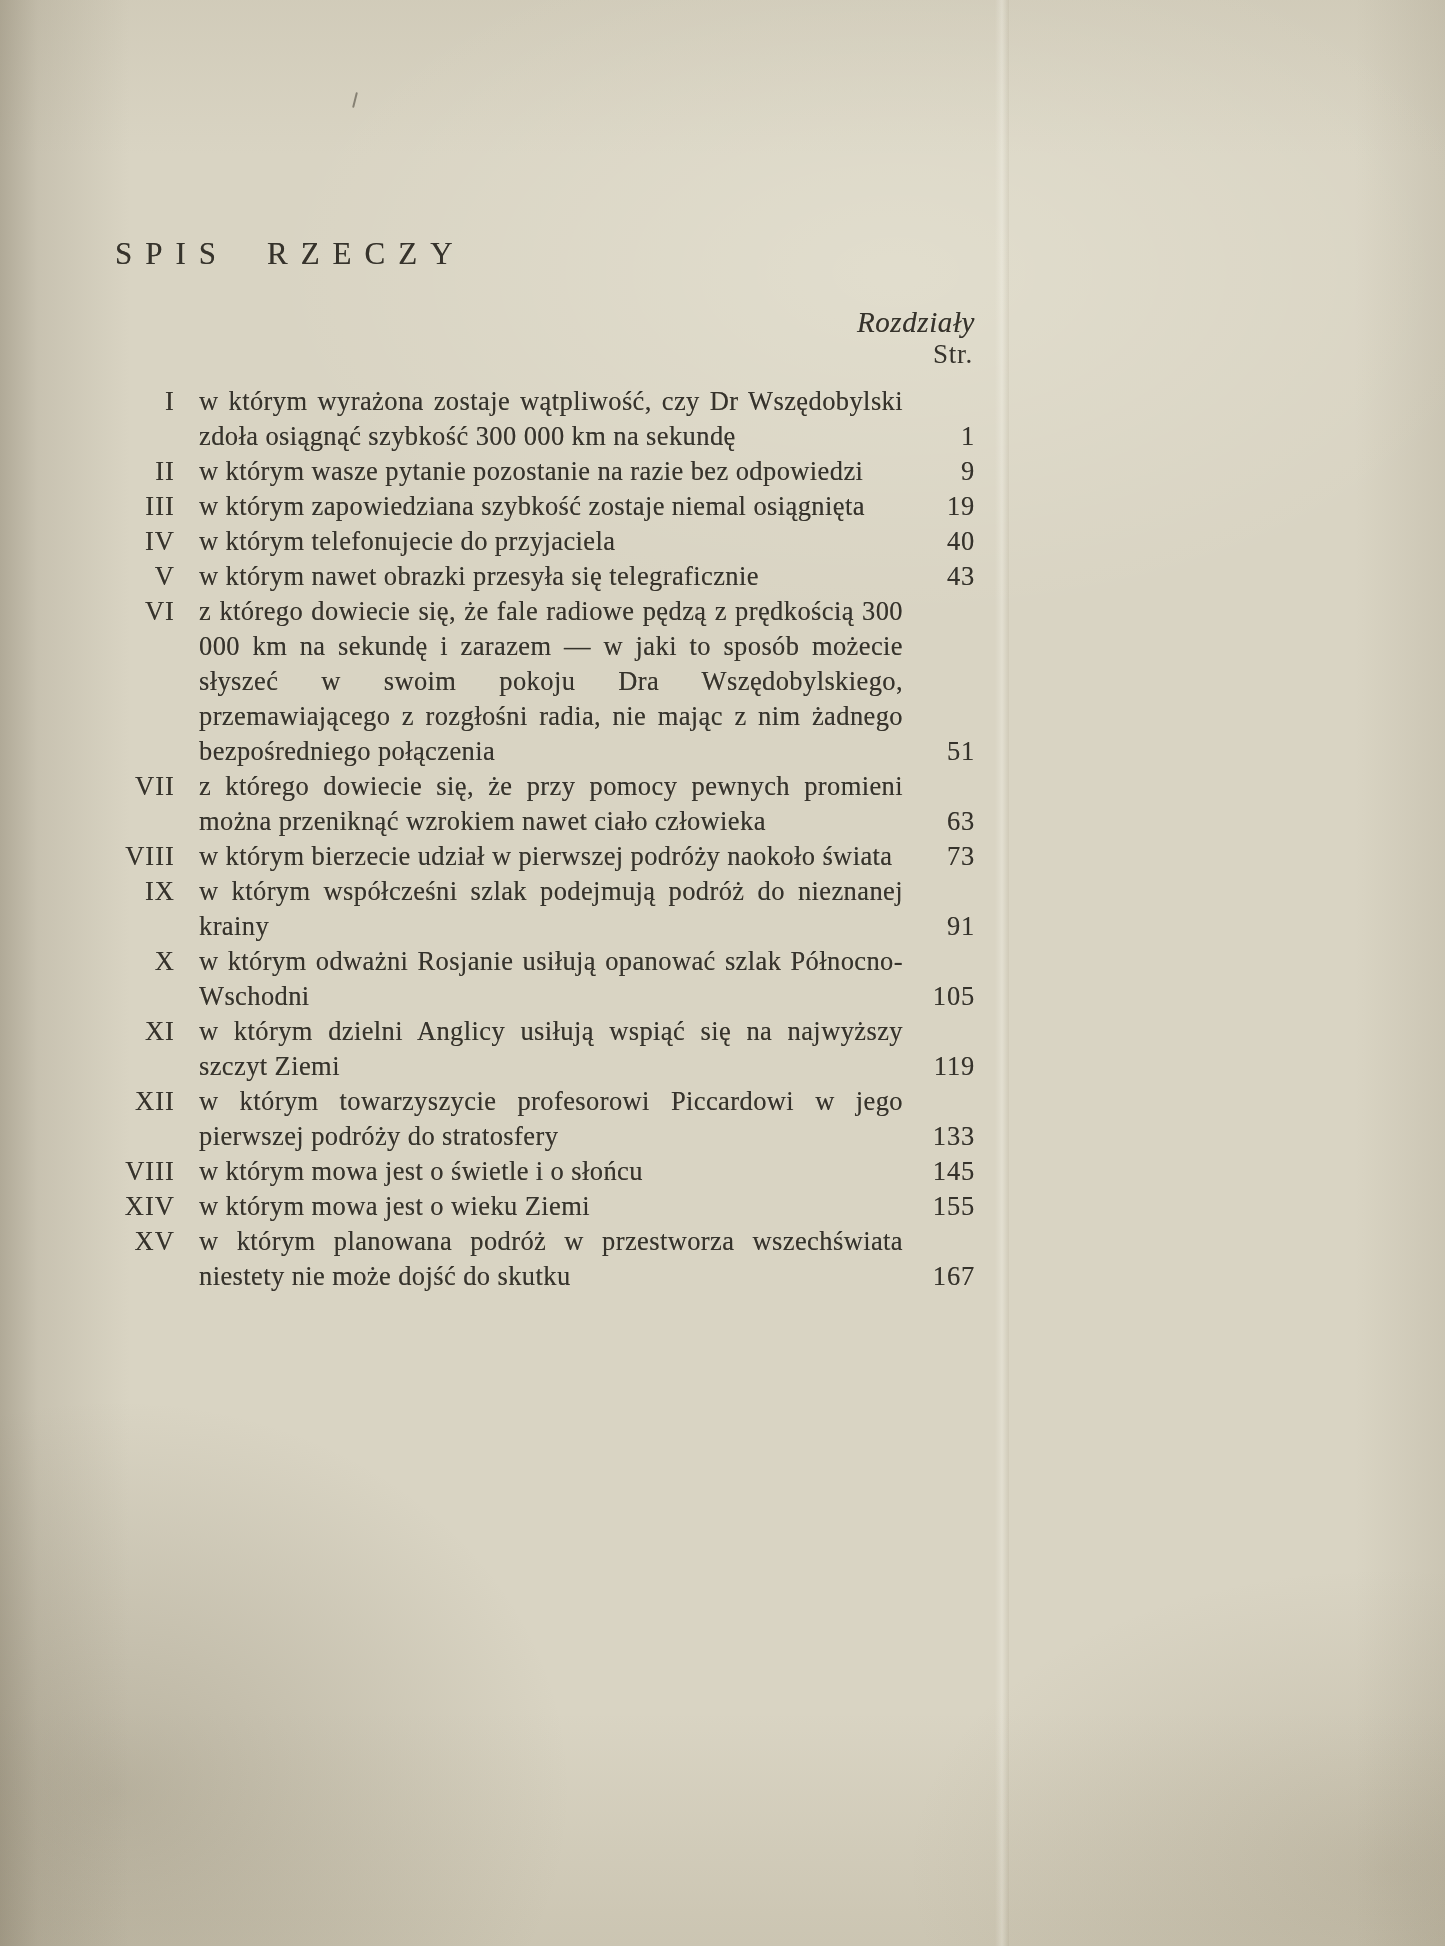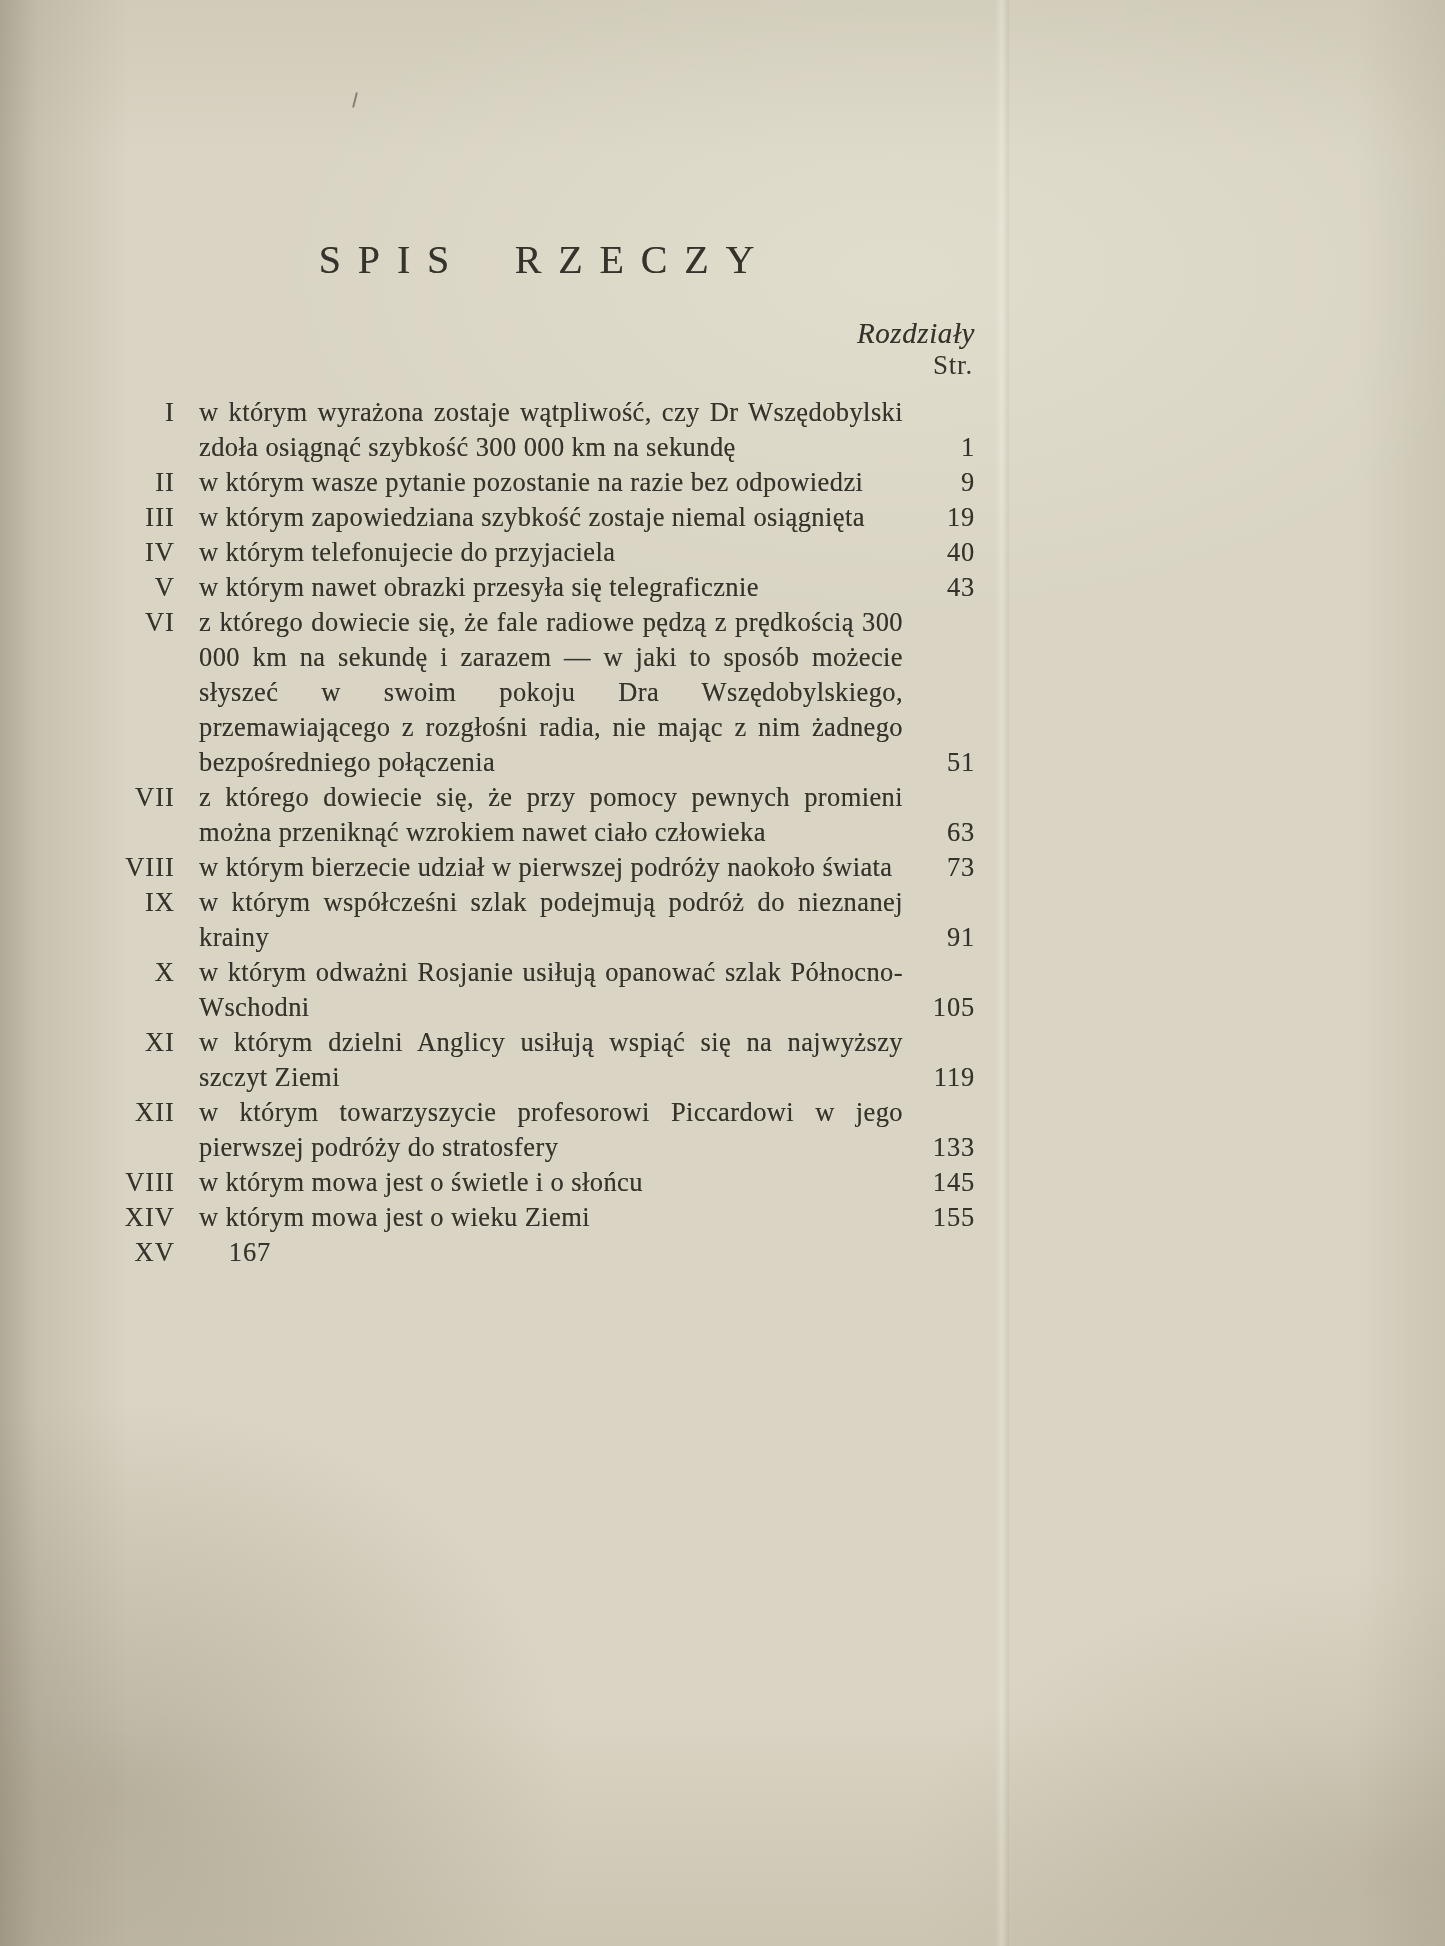--- a/index.html
+++ b/index.html
@@ -41,23 +41,22 @@
     background:linear-gradient(90deg, rgba(255,255,245,0.0), rgba(255,255,248,0.25) 50%, rgba(130,120,95,0.10) 100%);
   }
   .content{
     position:absolute;
     left:115px;
     top:236px;
     width:860px;
   }
   .title{
     margin:0;
-    font-size:40px;
+    font-size:31px;
     font-weight:normal;
-    text-align:center;
     letter-spacing:0.42em;
     word-spacing:0.55em;
     text-shadow:0 0 0.4px rgba(48,44,34,0.55);
   }
   .subtitle{
     margin-top:34px;
     font-size:29px;
     font-style:italic;
     text-align:right;
     letter-spacing:0.02em;
@@ -205,16 +204,17 @@
   </div>
 
   <div class="entry">
     <div class="numeral">XIV</div>
     <div class="text">w którym mowa jest o wieku Ziemi</div>
     <div class="pagenum">155</div>
   </div>
 
   <div class="entry">
     <div class="numeral">XV</div>
+    <div class="text">w którym planowana podróż w przestworza wszechświata niestety nie może dojść do skutku</div>
     <div class="pagenum">167</div>
   </div>
 </div>
 </div>
 
 </body></html>

